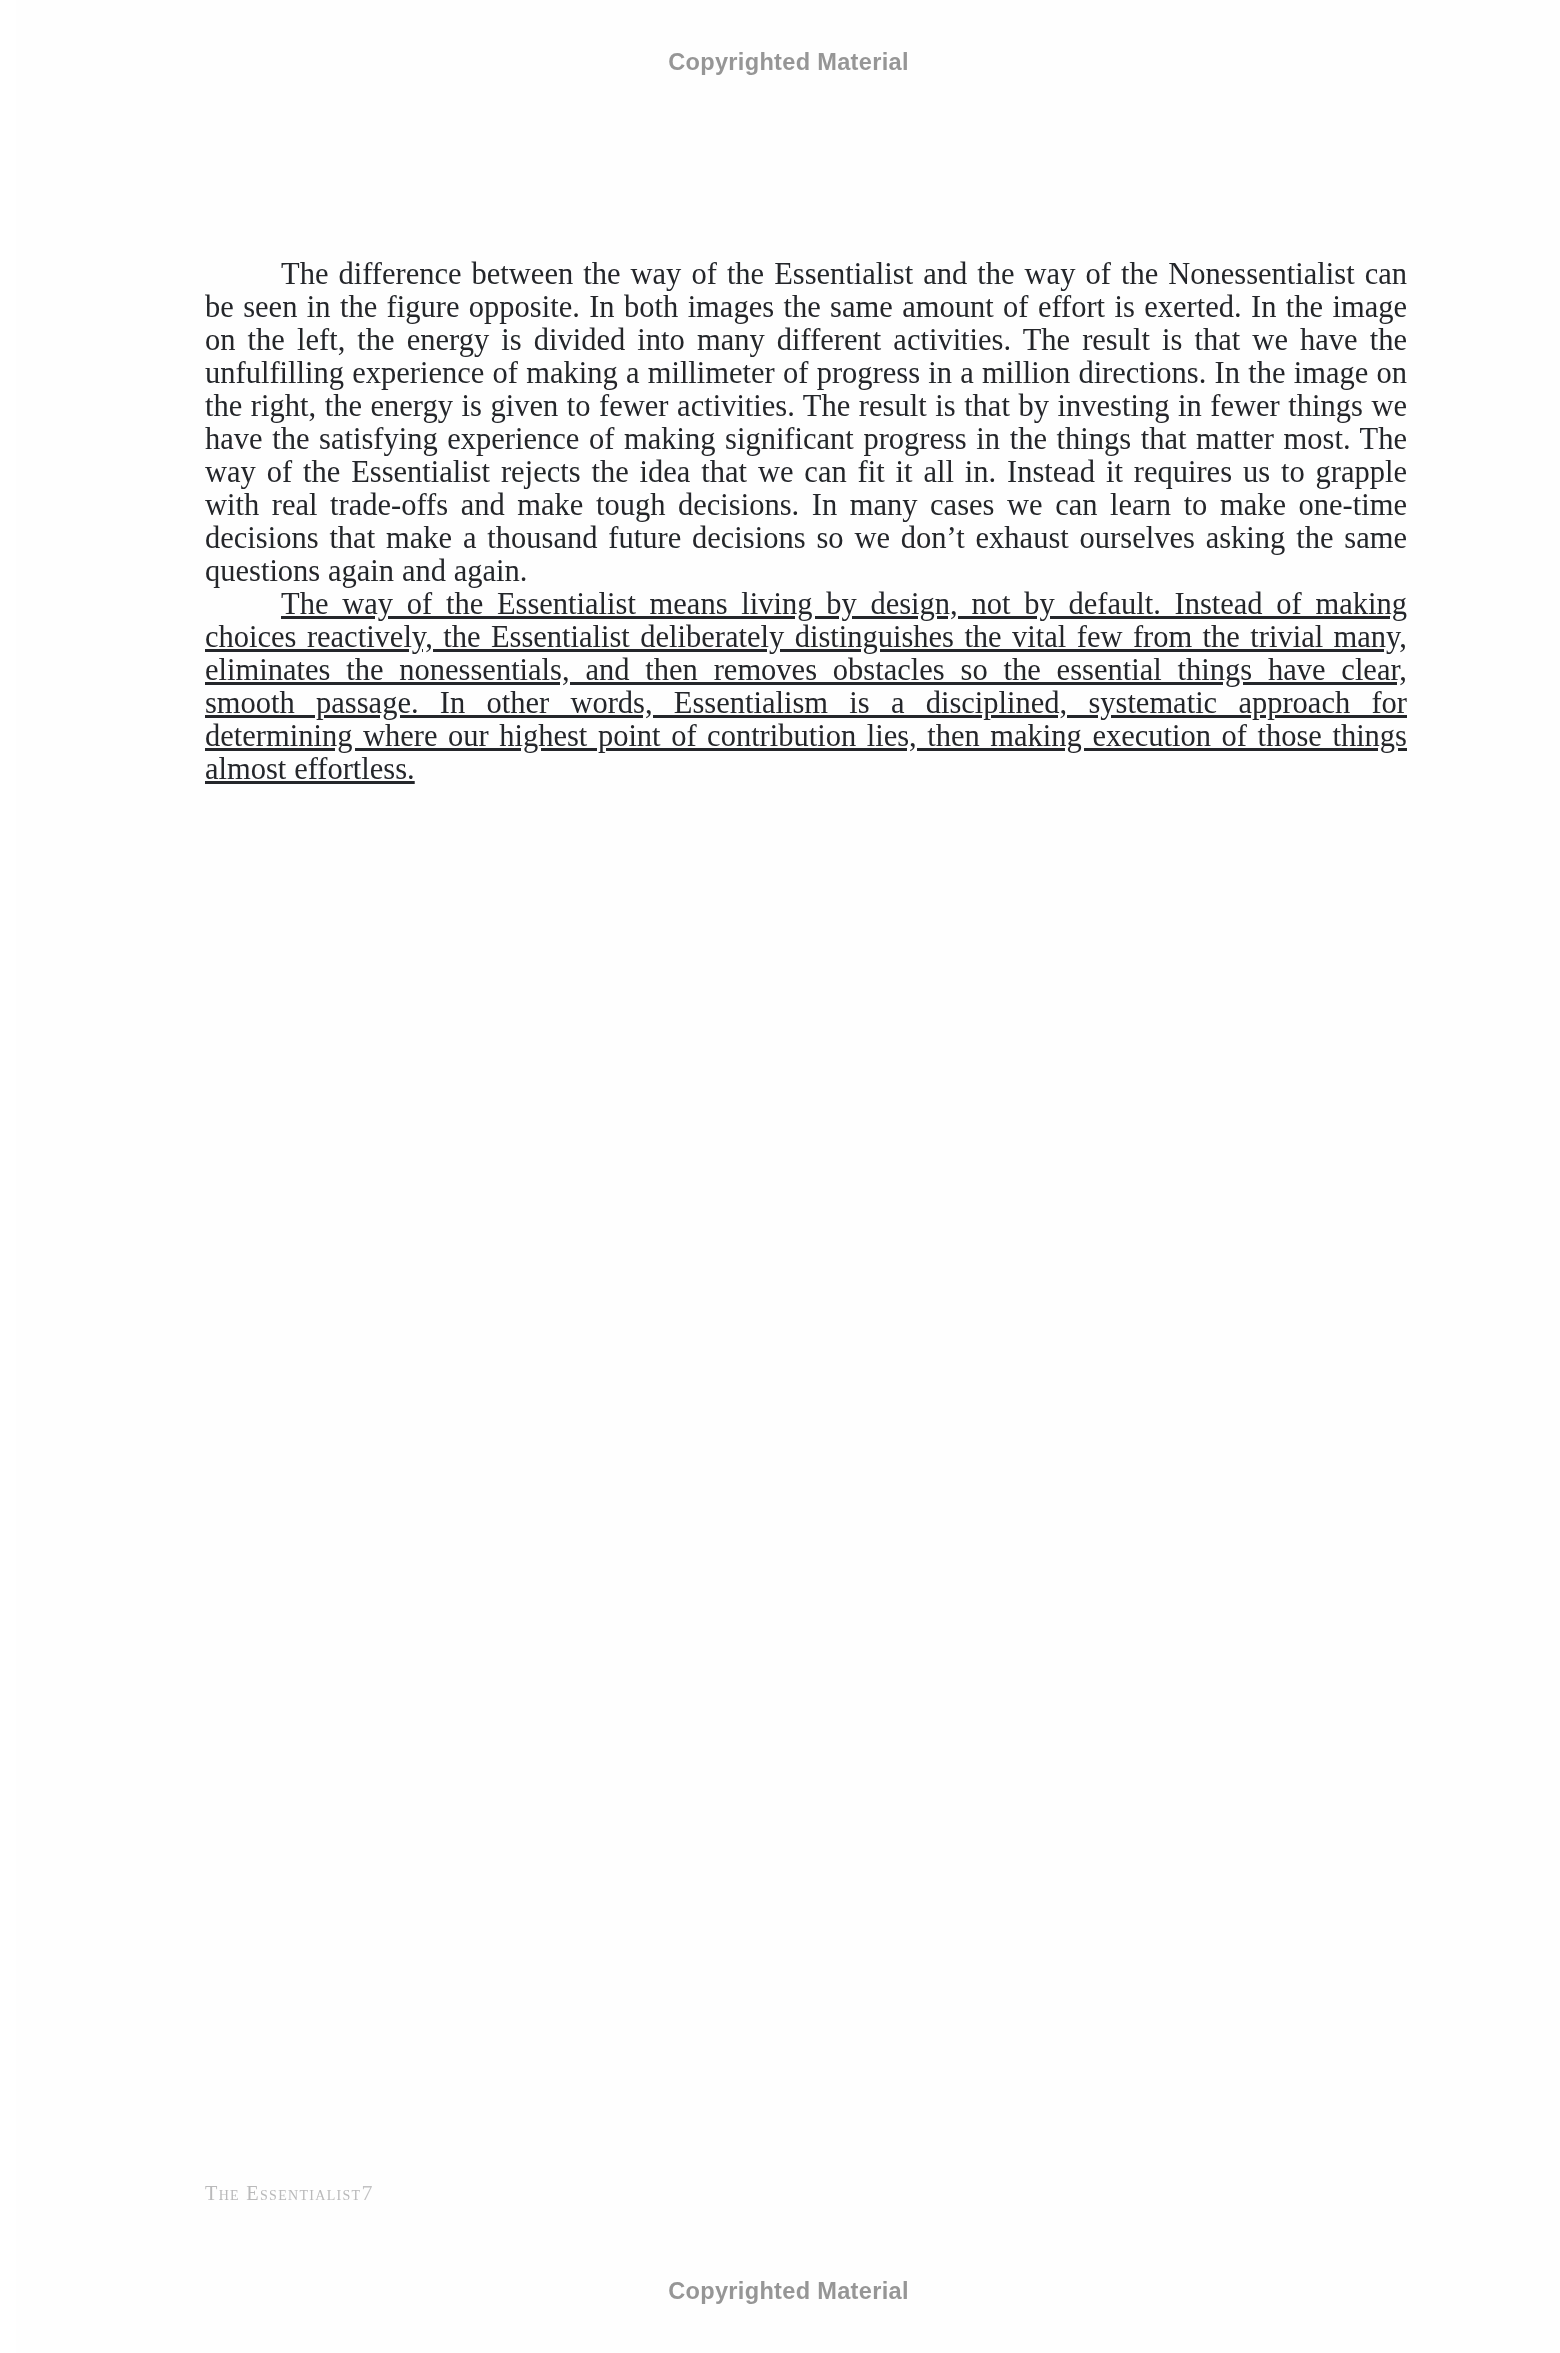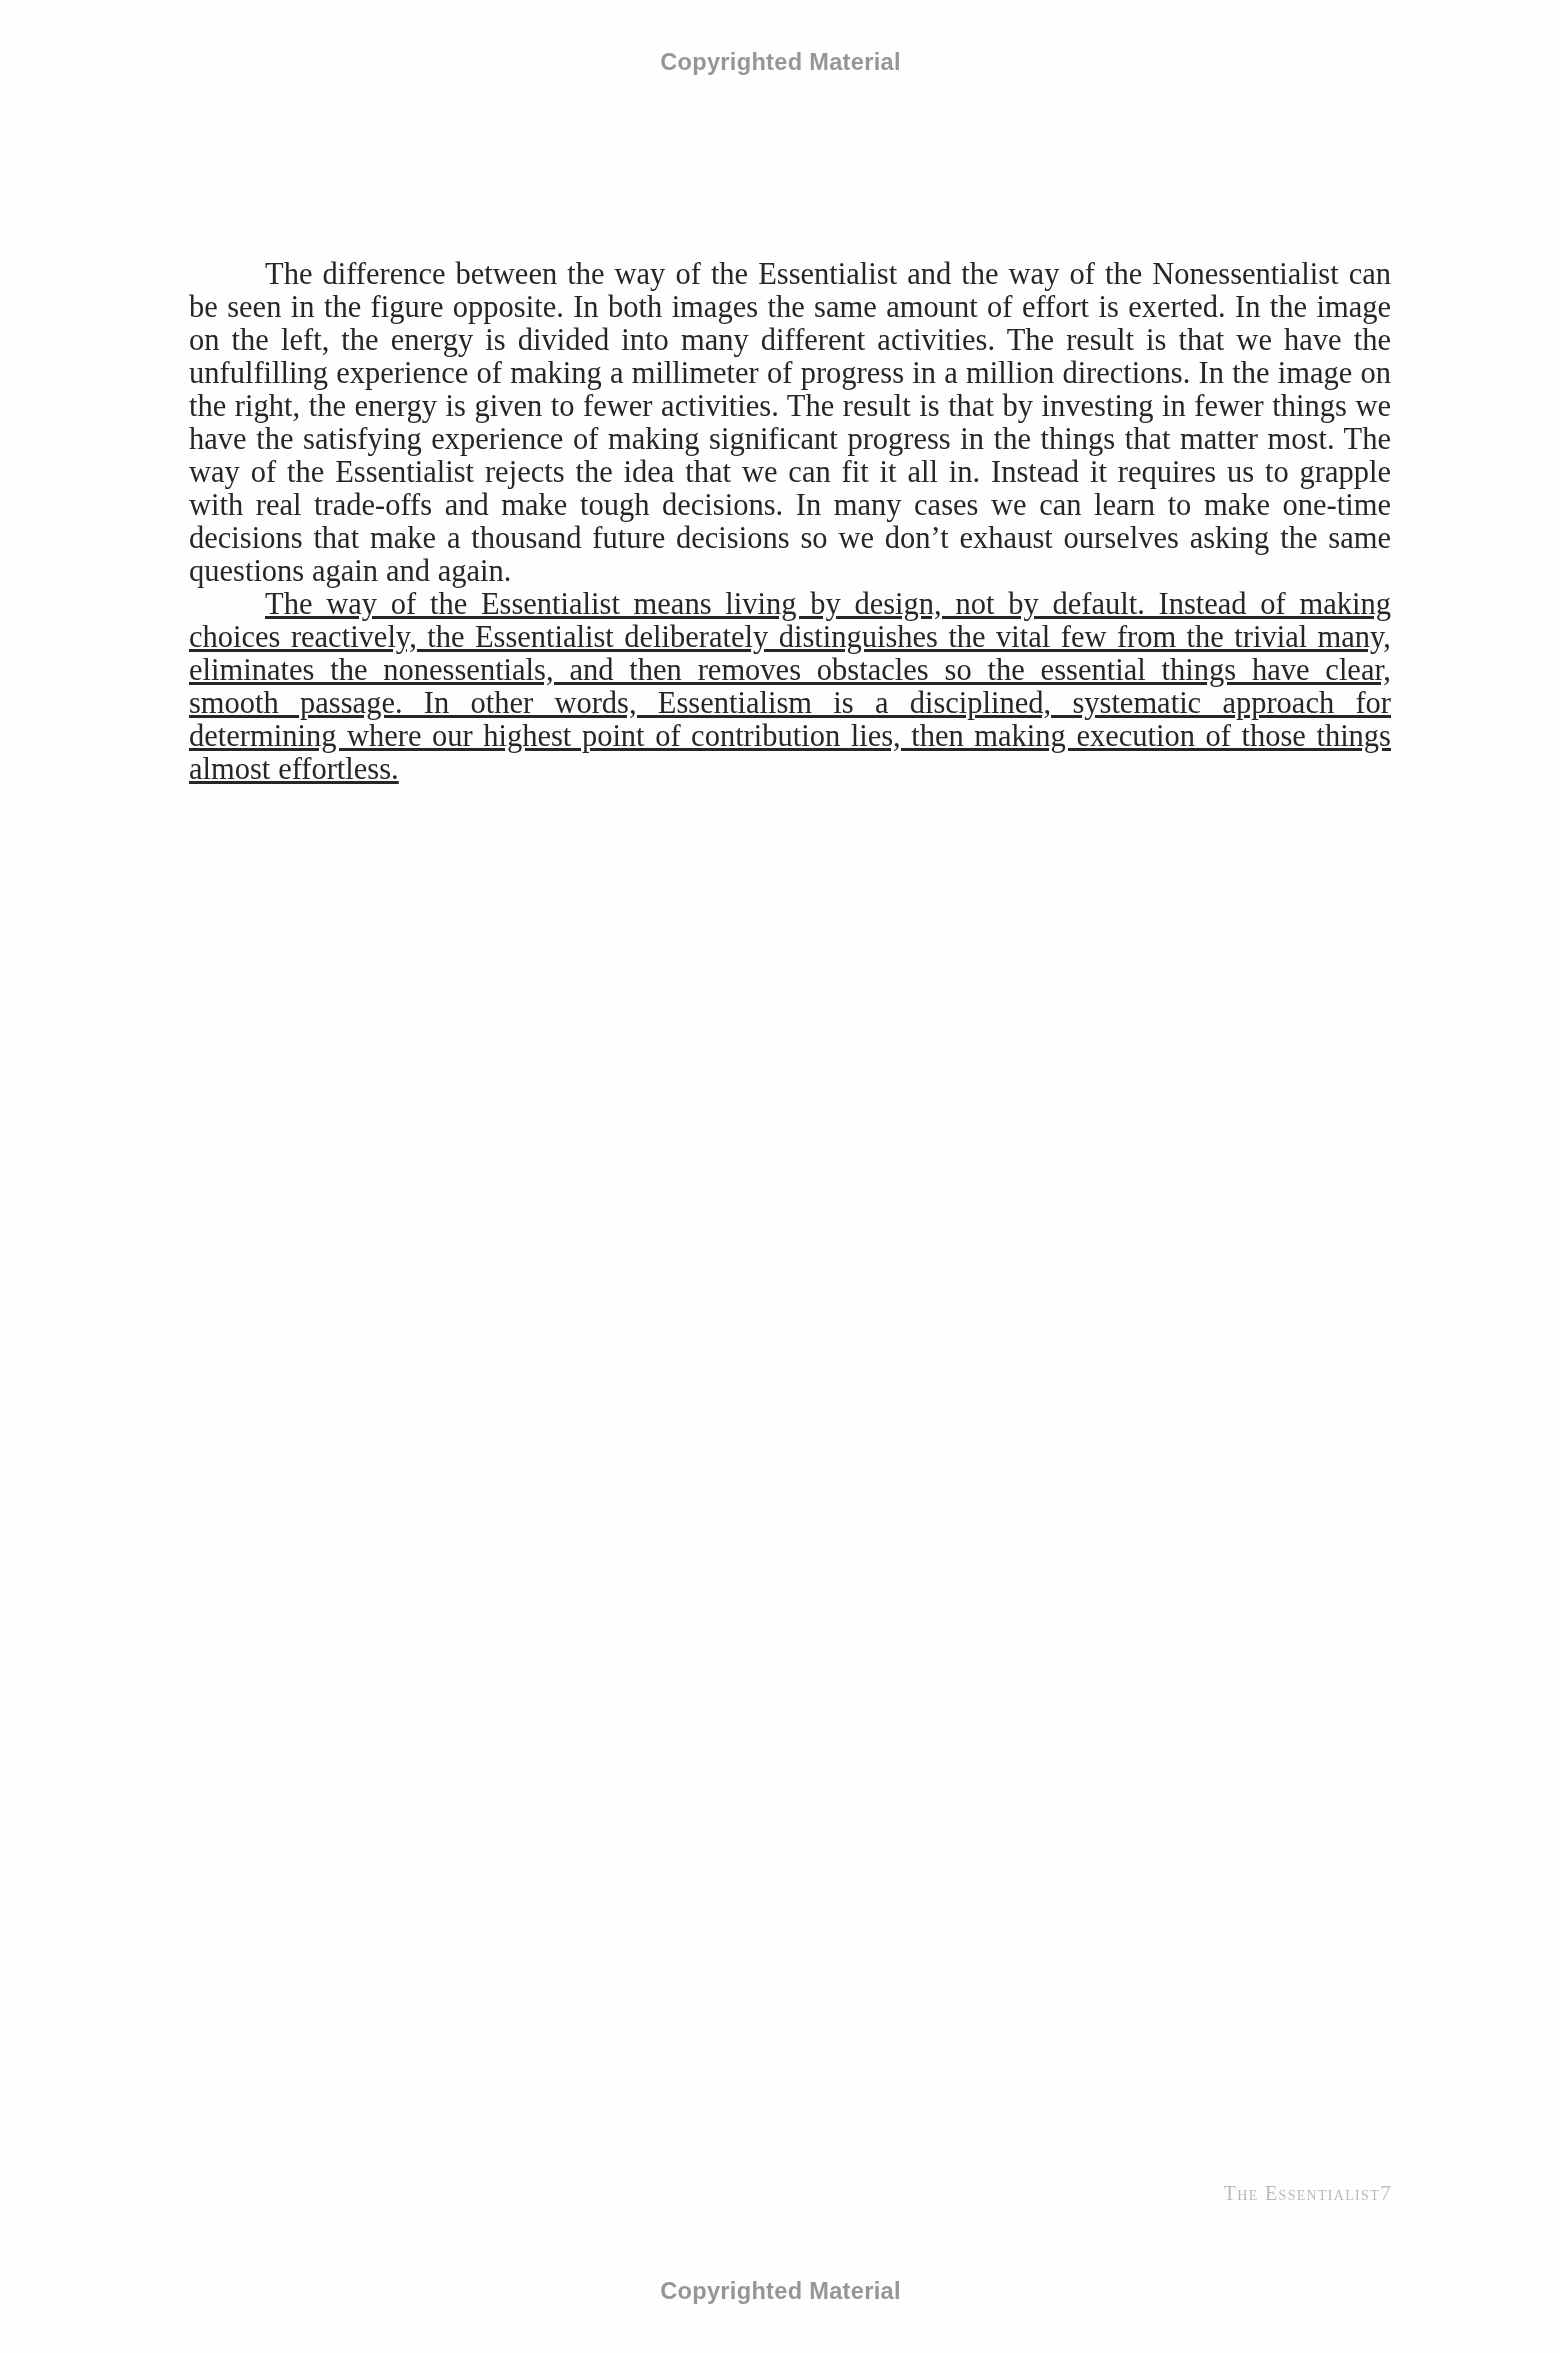--- a/index.html
+++ b/index.html
@@ -15,20 +15,21 @@
     overflow: hidden;
     position: relative;
   }
 
   .page {
     position: absolute;
     inset: 0;
     background: #fefefe;
     display: flex;
     flex-direction: column;
+    margin-left: 16px;
   }
 
   
   .watermark-top {
     position: absolute;
     top: 49px;
     left: 0;
     width: 100%;
     text-align: center;
     font-family: "Liberation Sans", "DejaVu Sans", sans-serif;
@@ -81,21 +82,21 @@
   }
 
   
   .footer {
     position: absolute;
     left: 189px;
     right: 170px;
     top: 2180px;
     display: flex;
     align-items: baseline;
-    justify-content: flex-end;
+    justify-content: flex-start;
   }
 
   .footer-title {
     font-family: "Liberation Serif", "DejaVu Serif", serif;
     font-size: 20.3px;
     font-variant: small-caps;
     letter-spacing: 1.3px;
     color: #b9b9ba;
   }
 

